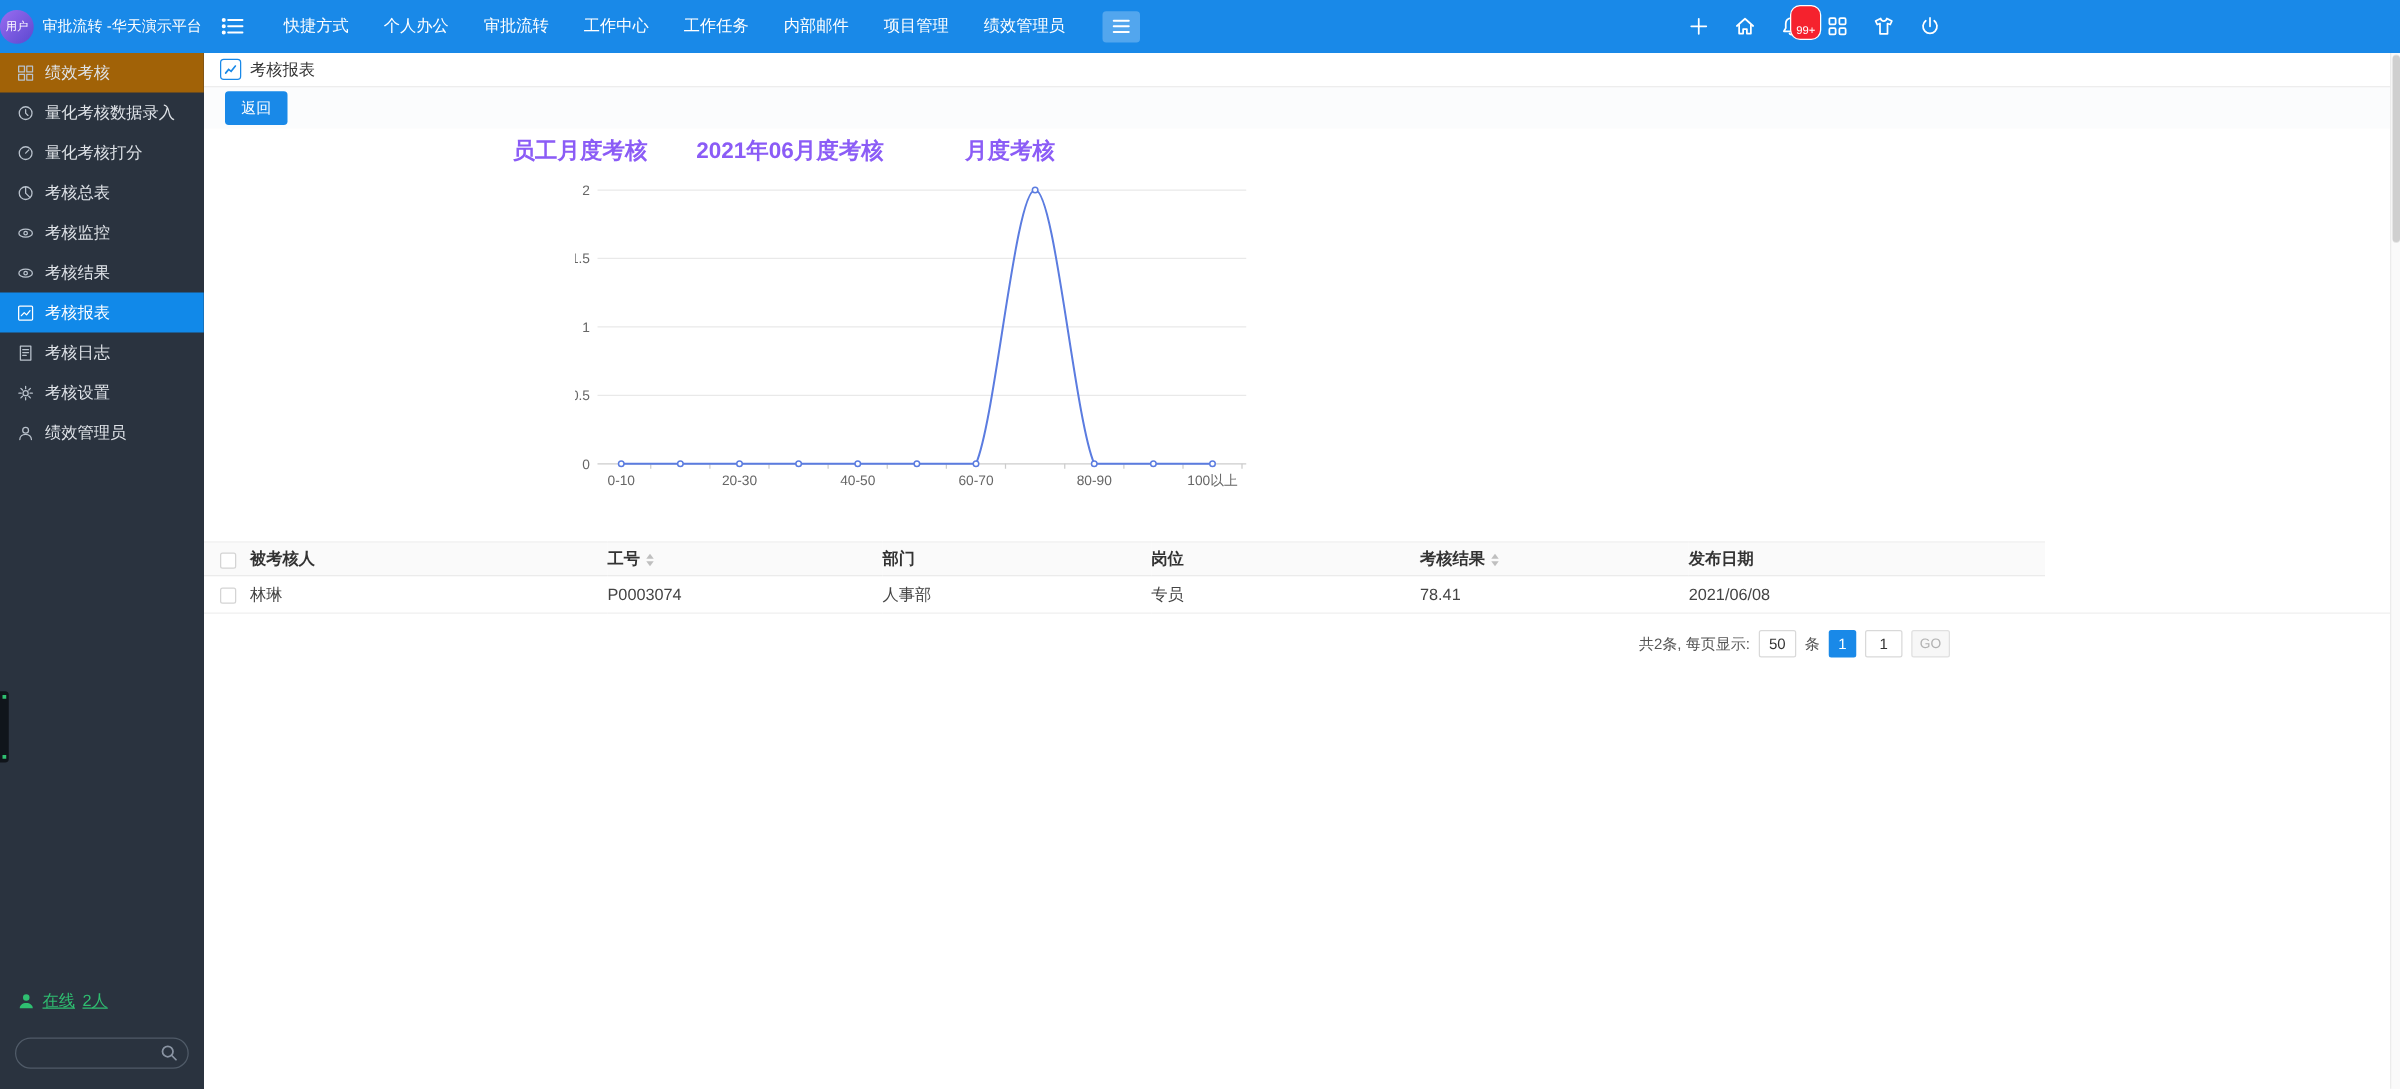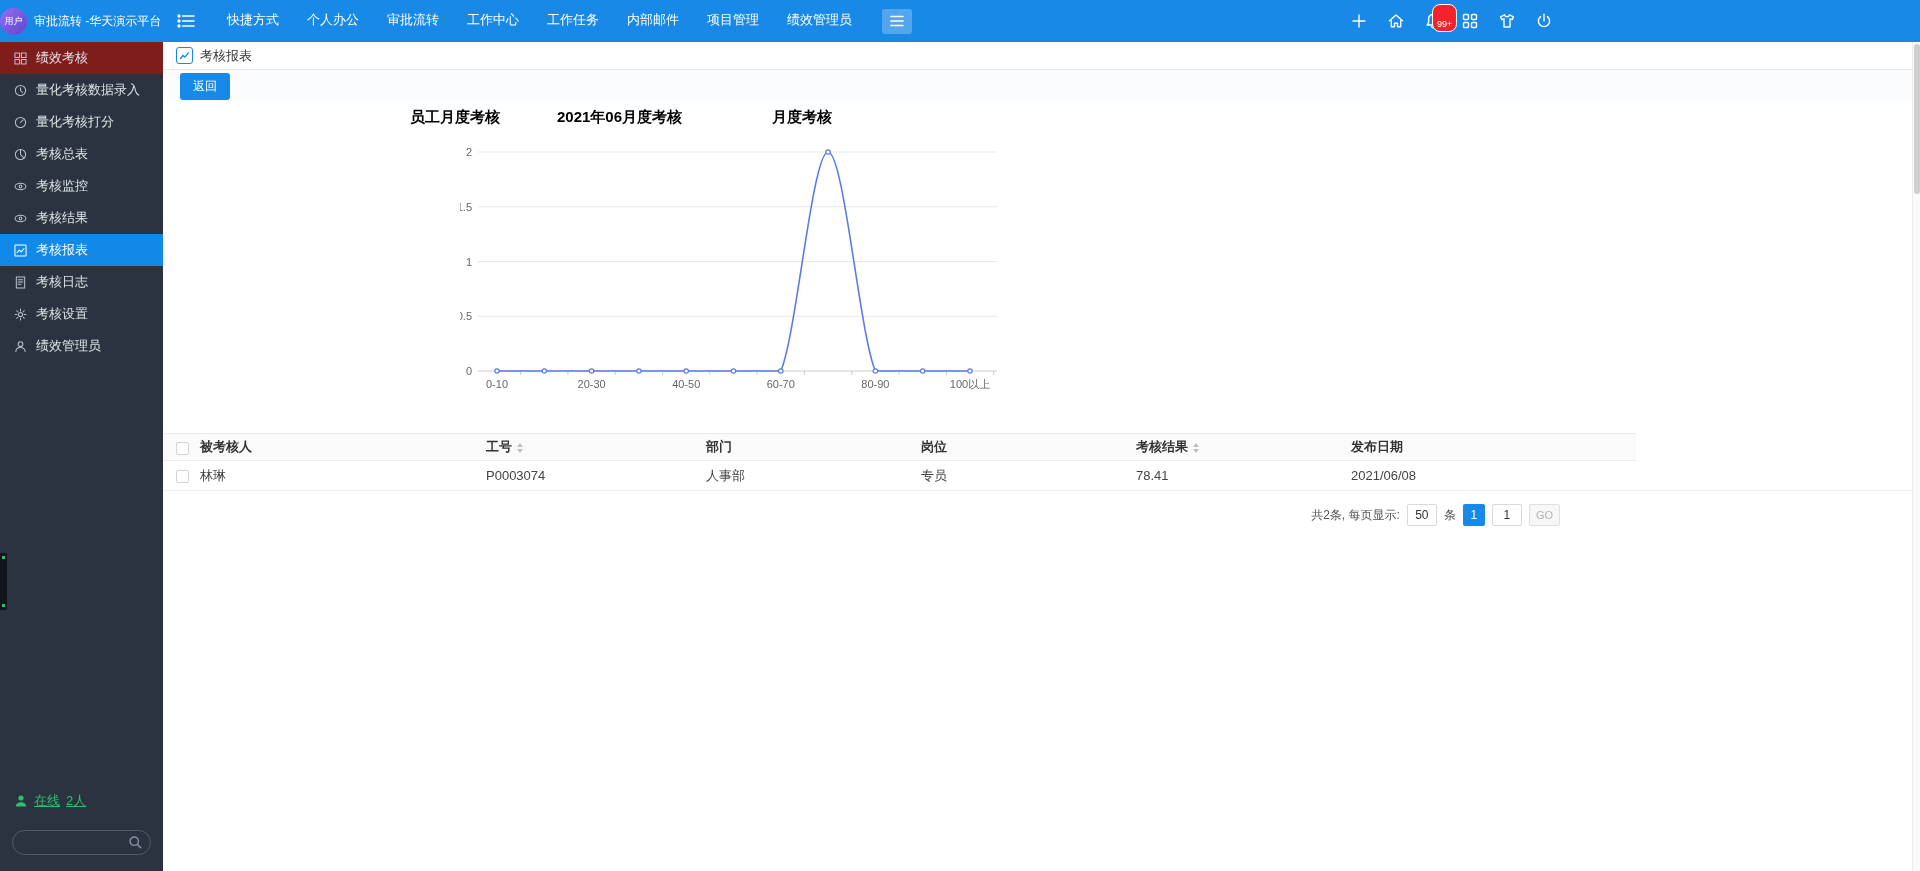--- a/index.html
+++ b/index.html
@@ -10,33 +10,33 @@
   }
   
   .topbar { position:fixed; top:0; left:0; right:0; height:42px; background:#1989e8;
     display:flex; align-items:center; color:#fff; z-index:30; }
   .brand { width:163px; min-width:163px; display:flex; align-items:center; gap:7px; padding-left:0; }
   .logo { width:27px; height:27px; border-radius:50%; background:linear-gradient(135deg,#9a6cf0,#5b48d0);
     font-size:9px; display:flex; align-items:center; justify-content:center; color:#fff; }
   .brand-text { font-size:12px; white-space:nowrap; }
   .menu-list-icon { margin:0 16px 0 14px; display:flex; cursor:pointer; }
   #topnav { display:flex; }
-  .nav-item { padding:0 14px; font-size:13px; line-height:42px; cursor:pointer; white-space:nowrap;font-family:Liberation Mono, monospace; }
+  .nav-item { padding:0 14px; font-size:13px; line-height:42px; cursor:pointer; white-space:nowrap; }
   .nav-toggle { margin-left:16px; width:30px; height:25px; background:rgba(255,255,255,.25);
     border:none; border-radius:3px; display:flex; align-items:center; justify-content:center; cursor:pointer; }
   .tb-spacer { flex:1; }
   .tb-icons { display:flex; align-items:center; gap:17px; margin-right:366px; }
   .tb-icon { position:relative; width:20px; height:20px; display:flex; align-items:center; justify-content:center; cursor:pointer; }
   .badge { position:absolute; top:-7px; left:9px; background:#f5222d; color:#fff; font-size:9px;
     padding:15px 4px 2px; border-radius:8px; border:1px solid #fff; line-height:1; white-space:nowrap; }
   
   .sidebar { position:fixed; top:42px; left:0; bottom:0; width:163px; background:#2a333f; z-index:20; }
   .side-item { height:32px; display:flex; align-items:center; gap:9px; padding-left:14px;
     color:#dfe3e8; font-size:13px; cursor:pointer; }
-  .side-item.head { background:#7f1d1d; }
+  .side-item.head { background:#a16207; }
   .side-item.active { background:#1189e9; color:#fff; }
   .side-item svg { flex:none; }
   .side-bottom { position:absolute; bottom:16px; left:0; right:0; padding:0 12px; }
   .online { color:#2fbf71; font-size:13px; display:flex; align-items:center; gap:6px; margin-bottom:20px; padding-left:2px;text-decoration:underline; }
   .side-search { position:relative; }
   .side-search input { width:100%; height:25px; background:transparent; border:1px solid #505b68;
     border-radius:13px; color:#cfd6dd; padding:0 26px 0 10px; outline:none; font-size:12px; }
   .side-search svg { position:absolute; right:8px; top:5px; }
   .drag-handle { position:fixed; left:0; top:553px; width:7px; height:57px; background:#10151b;
     border-radius:0 3px 3px 0; z-index:40; cursor:ns-resize; }
@@ -45,21 +45,21 @@
   
   .main { margin:42px 0 0 163px; }
   .breadcrumb-bar { height:28px; background:#fff; border-bottom:1px solid #e8e8e8;
     display:flex; align-items:center; gap:7px; padding-left:13px; font-size:13px; color:#333; }
   .bc-icon { width:17px; height:17px; border:1px solid #1989e8; border-radius:3px;
     display:flex; align-items:center; justify-content:center; }
   .toolbar { height:33px; background:#fbfcfd; display:flex; align-items:center; padding-left:17px; }
   .btn-back { background:#1989e8; color:#fff; border:none; border-radius:3px; font-size:12px;
     padding:5px 13px; cursor:pointer; }
   .chart-panel { position:relative; height:330px; background:#fff; }
-  .c-title { position:absolute; top:5px; font-size:15px; font-weight:bold; color:#000000; white-space:nowrap; }
+  .c-title { position:absolute; top:5px; font-size:18px; font-weight:bold; color:#8b5cf6; white-space:nowrap; }
   .t1 { left:247px; } .t2 { left:394px; } .t3 { left:609px; }
   #chart { position:absolute; left:297px; top:37px; }
   
   table.data { width:100%; border-collapse:collapse; table-layout:fixed;padding-left:28px; }
   table.data thead th { background:#fafafa; border-top:1px solid #ebebeb; border-bottom:1px solid #ebebeb;
     font-size:13px; font-weight:bold; color:#333; text-align:left; height:27px; padding:0; }
   table.data tbody td { font-size:13px; color:#444; height:30px; border-bottom:1px solid #f0f0f0; padding:0; }
   .cb { display:inline-block; width:13px; height:13px; border:1px solid #d4d4d4; border-radius:2px;
     background:#fff; vertical-align:middle; margin-left:13px; cursor:pointer; }
   .sort { display:inline-flex; flex-direction:column; margin-left:5px; vertical-align:middle; }

